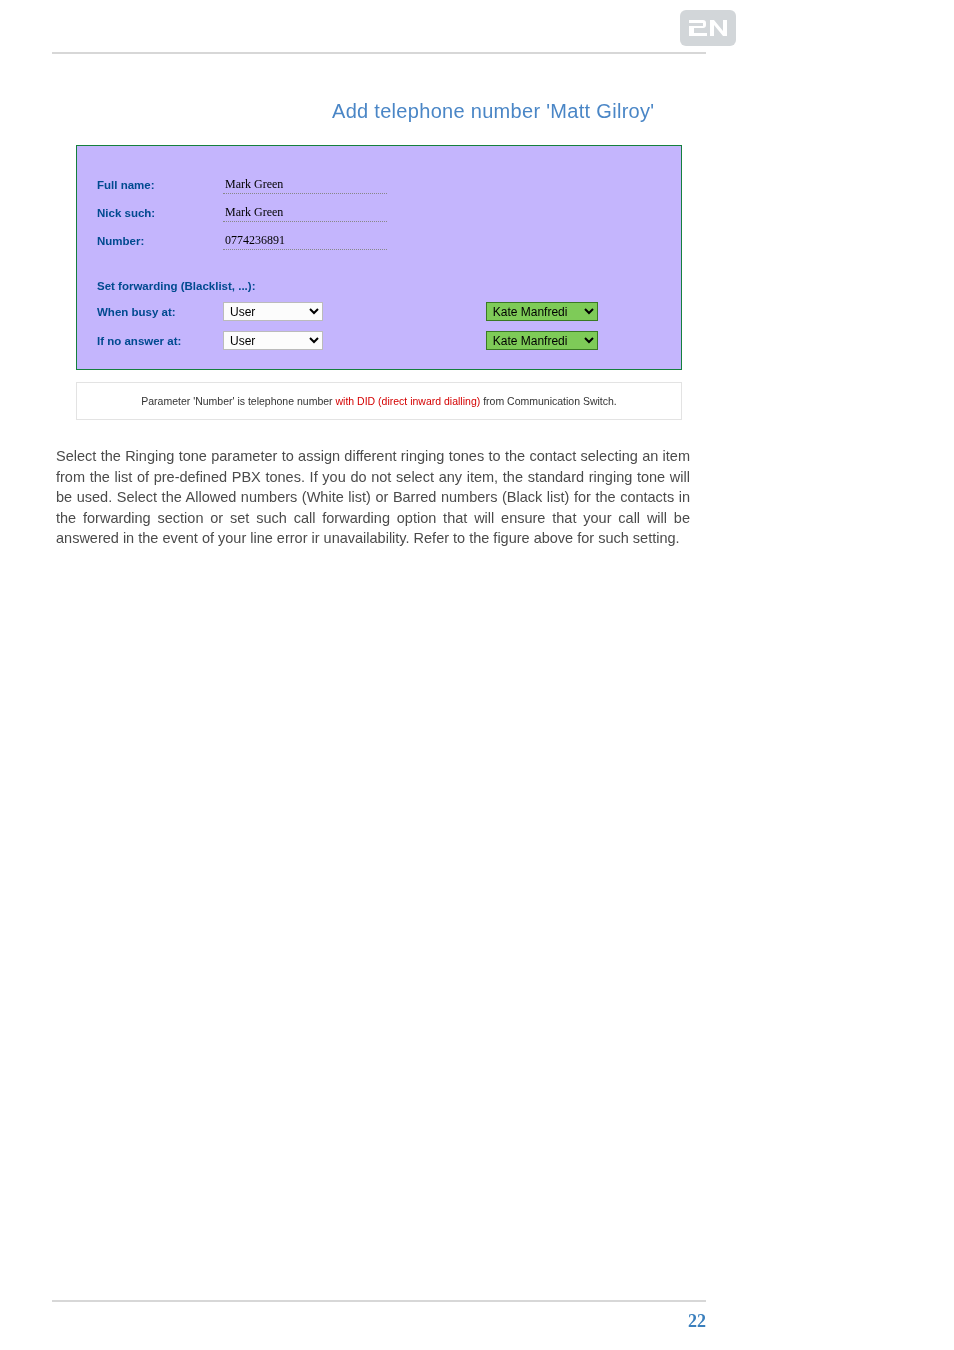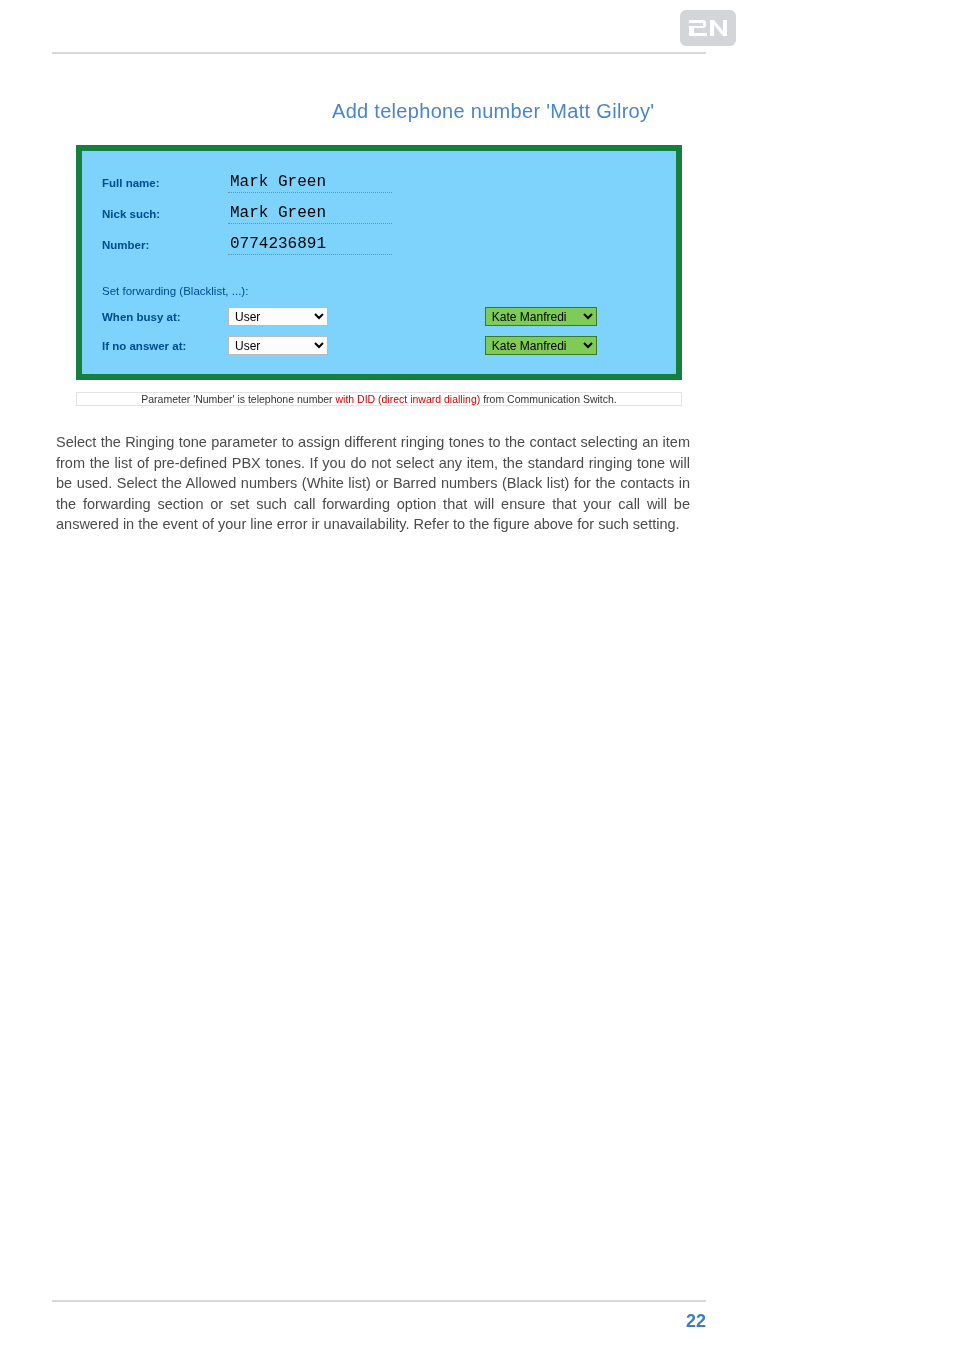--- a/index.html
+++ b/index.html
@@ -45,30 +45,30 @@
     font-family: Arial, sans-serif;
     color: #4a86c6;
     font-size: 20px;
     font-weight: 400;
     letter-spacing: 0.3px;
     text-align: left;
     margin-left: 280px;
     margin-bottom: 22px;
   }
   .form-box {
-    border: 6px solid #15803d;
-    background: #7dd3fc;
-    padding: 16px 16px 14px 16px;
+    border: 1px solid #15803d;
+    background: #c4b5fd;
+    padding: 25px 16px 14px 16px;
     margin: 0 24px;
   }
   .info-box {
     border: 1px solid #e3e3e3;
     background: #ffffff;
     margin: 12px 24px 0 24px;
-    padding: 0 10px;
+    padding: 12px 10px;
     text-align: center;
     font-size: 10.5px;
     font-family: Arial, sans-serif;
     color: #333;
   }
   .info-box .red { color: #d40000; }
   table.form-tbl {
     border-collapse: collapse;
     width: 100%;
     font-size: 11.5px;
@@ -76,32 +76,32 @@
   }
   table.form-tbl td { padding: 5px 4px; vertical-align: middle; }
   td.lbl {
     color: #004a8f;
     font-weight: bold;
     width: 118px;
     white-space: nowrap;
   }
   td.lbl-sub {
     color: #004a8f;
-    font-weight: normal;
+    font-weight: bold;
     padding-top: 16px;
     padding-bottom: 4px;
     margin-top: 16px;
   }
   .txt-input {
     width: 160px;
     border: none;
     border-bottom: 1px dotted #888;
     background: transparent;
-    font-family: Liberation Mono, monospace;
-    font-size: 16px;
+    font-family: Liberation Serif, serif;
+    font-size: 12px;
     padding: 1px 2px;
   }
   .sel {
     font-family: Arial, sans-serif;
     font-size: 12px;
     border: 1px solid #bbb;
     background: #fcfcfc;
     padding: 0 2px;
     height: 19px;
   }
@@ -146,21 +146,21 @@
     height: 2px;
     background: #d7d7d7;
   }
   .page-num {
     position: absolute;
     bottom: 18px;
     right: 52px;
     color: #3a7fbd;
     font-weight: bold;
     font-size: 18px;
-    font-family: Liberation Sans, sans-serif;
+    font-family: Liberation Serif, serif;
   }
 </style>
 </head>
 <body>
 <div class="page">
 
   <div class="logo-slot">
     <svg class="logo-svg" viewBox="0 0 56 36">
       <rect x="0" y="0" width="56" height="36" rx="6" fill="#d2d6d9"></rect>
       <g fill="#ffffff">

